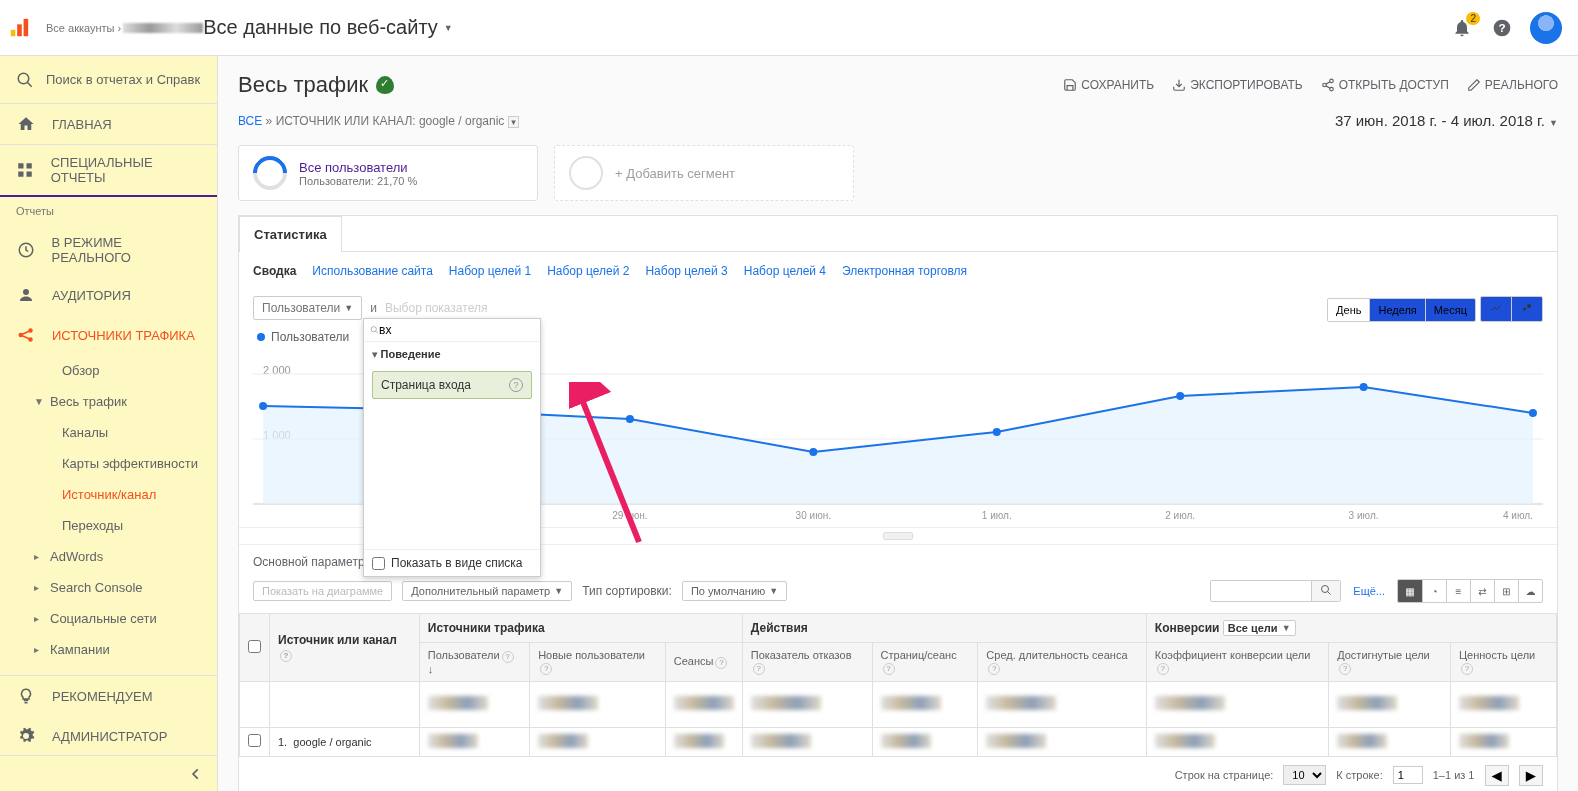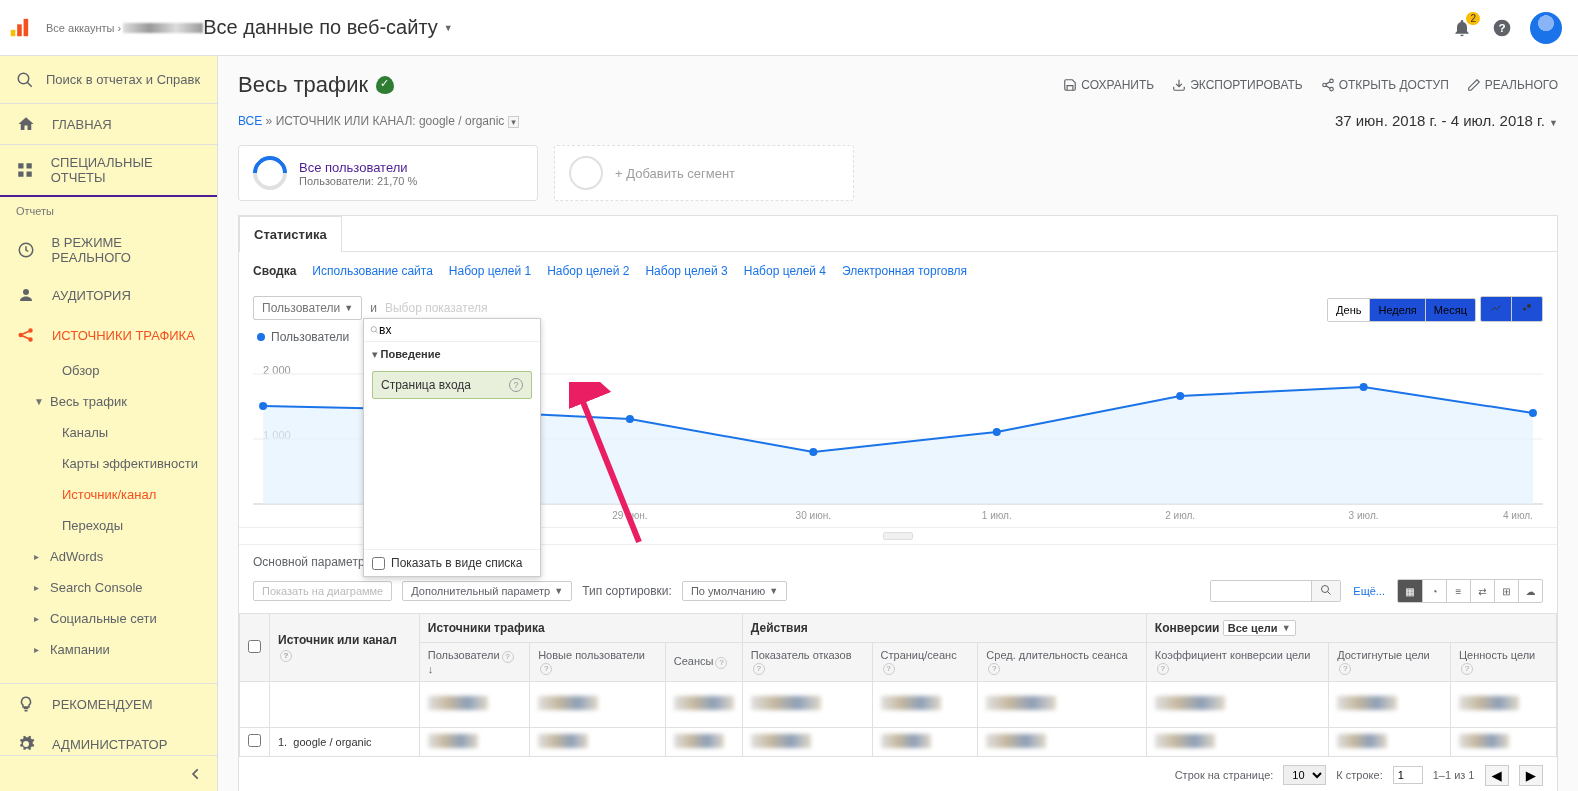--- a/index.html
+++ b/index.html
@@ -230,21 +230,21 @@
         <span>Search Console</span>
       </div>
     <div class="sb-sub" style="padding-left:34px">
         <span class="chev">▸</span>
         <span>Социальные сети</span>
       </div>
     <div class="sb-sub" style="padding-left:34px">
         <span class="chev">▸</span>
         <span>Кампании</span>
       </div>
-    <div class="sb-item" style="border-top:1px solid #e0e0e0;margin-top:18px">
+    <div class="sb-item" style="border-top:1px solid #e0e0e0;margin-top:10px">
       <span class="sb-icon">
           <svg width="18" height="18" viewBox="0 0 24 24" fill="none" stroke="#5f6368" stroke-width="2">
             <path d="M9 18h6M10 21h4M12 3a6 6 0 00-4 10.5V16h8v-2.5A6 6 0 0012 3z"></path>
           </svg>
         </span>
       <span>РЕКОМЕНДУЕМ</span>
     </div>
     <div class="sb-item">
       <span class="sb-icon">
           <svg width="18" height="18" viewBox="0 0 24 24" fill="#5f6368">

